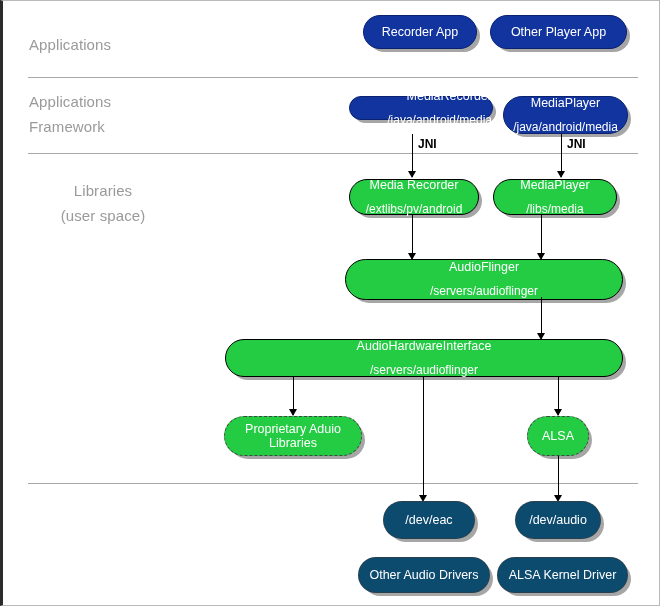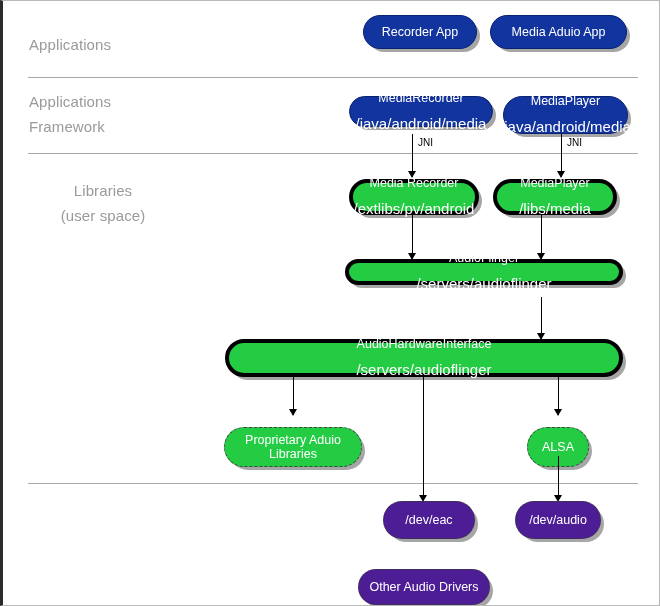--- a/index.html
+++ b/index.html
@@ -41,47 +41,48 @@
     flex-direction:column;
     align-items:center;
     justify-content:center;
     color:#ffffff;
     text-align:center;
     border-radius:999px;
     box-shadow:4px 4px 0 -1px rgba(150,150,150,.85);
     line-height:1.12;
   }
   .node .t1{font-size:12.5px;}
-  .node .t2{font-size:15px;margin-top:11px;}
+  .node .t2{font-size:12px;margin-top:11px;}
 
   .node.blue{background:#12349e;border:1px solid #0b2270;}
-  .node.green{background:#24cc44;border:4px solid #000000;}
-  .node.red{background:#4c1d95;border:1px solid #8c0606;}
+  .node.green{background:#24cc44;border:1px solid #000000;}
+  .node.red{background:#0c4a6e;border:1px solid #8c0606;}
   .node.dashed{border-style:dashed;border-width:1.5px;border-color:#555;}
-  .node.green.dashed{border-color:#444;margin-top:11px;}
+  .node.green.dashed{border-color:#444;}
   .node.red.dashed{border-color:#3a3a3a;}
 
   
   .vline{
     position:absolute;
     width:0;
     border-left:1.4px solid #000;
   }
   .arrowhead{
     position:absolute;
     width:0;height:0;
     border-left:4.5px solid transparent;
     border-right:4.5px solid transparent;
     border-top:7px solid #000;
   }
   .edge-label{
     position:absolute;
-    font-size:10px;
+    font-size:12px;
     color:#000;
     white-space:pre;
+    font-weight:bold;
   }
 </style>
 </head>
 <body>
 
 <div id="canvas">
 
   <div class="divider" style="left:25px;top:76px;width:610px;"></div>
   <div class="divider" style="left:25px;top:152px;width:610px;"></div>
   <div class="divider" style="left:25px;top:482px;width:610px;"></div>
@@ -93,24 +94,24 @@
 
   <div class="layer-label center" style="left:20px;top:177px;width:160px;">Libraries
 (user space)</div>
 
 
   <div class="node blue" style="left:360px;top:14px;width:114px;height:34px;">
     <span class="t1">Recorder App</span>
   </div>
 
   <div class="node blue" style="left:487px;top:14px;width:137px;height:34px;">
-    <span class="t1">Media Aduio App</span>
+    <span class="t1">Other Player App</span>
   </div>
 
-  <div class="node blue" style="left:346px;top:95px;width:144px;height:31px;">
+  <div class="node blue" style="left:346px;top:95px;width:144px;height:24px;align-items:flex-end;">
     <span class="t1">MediaRecorder</span>
     <span class="t2">/java/android/media</span>
   </div>
 
   <div class="node blue" style="left:500px;top:95px;width:125px;height:38px;">
     <span class="t1">MediaPlayer</span>
     <span class="t2">/java/android/media</span>
   </div>
 
   <div class="vline" style="left:409px;top:133px;height:43px;"></div>
@@ -130,21 +131,21 @@
     <span class="t1">MediaPlayer</span>
     <span class="t2">/libs/media</span>
   </div>
 
   <div class="vline" style="left:409px;top:214px;height:44px;"></div>
   <div class="arrowhead" style="left:405px;top:252px;"></div>
 
   <div class="vline" style="left:538px;top:214px;height:44px;"></div>
   <div class="arrowhead" style="left:534px;top:252px;"></div>
 
-  <div class="node green" style="left:342px;top:258px;width:278px;height:26px;">
+  <div class="node green" style="left:342px;top:258px;width:278px;height:41px;">
     <span class="t1">AudioFlinger</span>
     <span class="t2">/servers/audioflinger</span>
   </div>
 
   <div class="vline" style="left:538px;top:296px;height:42px;"></div>
   <div class="arrowhead" style="left:534px;top:332px;"></div>
 
   <div class="node green" style="left:222px;top:338px;width:398px;height:38px;">
     <span class="t1">AudioHardwareInterface</span>
     <span class="t2">/servers/audioflinger</span>
@@ -172,18 +173,21 @@
   <div class="arrowhead" style="left:551px;top:494px;"></div>
 
   <div class="node red dashed" style="left:380px;top:500px;width:92px;height:38px;">
     <span class="t1">/dev/eac</span>
   </div>
 
   <div class="node red dashed" style="left:512px;top:500px;width:86px;height:38px;">
     <span class="t1">/dev/audio</span>
   </div>
 
-  <div class="node red dashed" style="left:355px;top:556px;width:132px;height:36px;margin-top:12px;">
+  <div class="node red dashed" style="left:355px;top:556px;width:132px;height:36px;">
     <span class="t1">Other Audio Drivers</span>
   </div>
 
+  <div class="node red dashed" style="left:494px;top:556px;width:131px;height:36px;">
+    <span class="t1">ALSA Kernel Driver</span>
+  </div>
 
 </div>
 
 </body></html>

